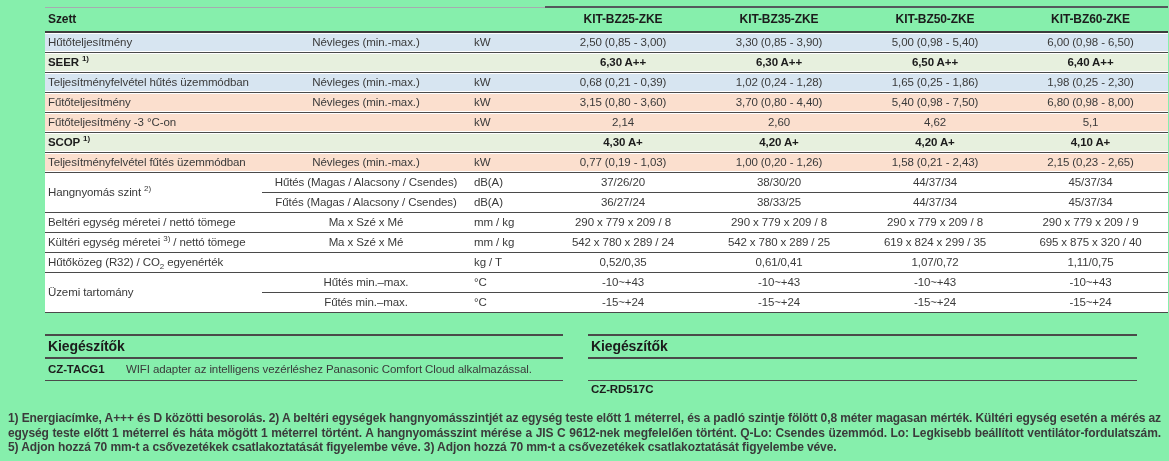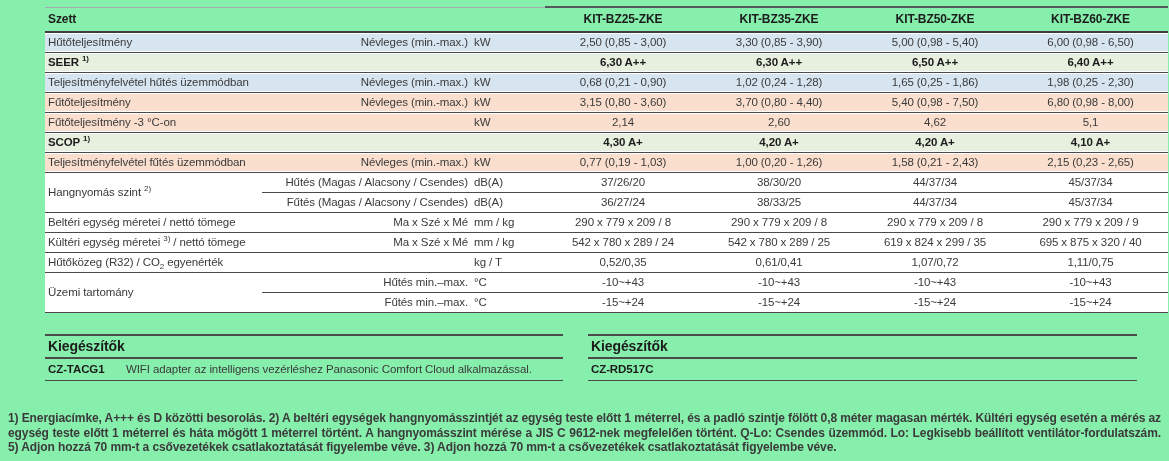--- a/index.html
+++ b/index.html
@@ -10,36 +10,36 @@
     text-decoration:underline;
   }
   
   .spec{position:absolute;left:45px;top:6px;width:1123px;border-collapse:collapse;table-layout:fixed;}
   .spec th,.spec td{padding:0 4px;font-size:11.5px;line-height:1.1;vertical-align:middle;white-space:nowrap;overflow:hidden;letter-spacing:-0.1px;}
   .spec thead th{height:23px;border-top:1px solid #a6abb0;border-bottom:2px solid #3c3c3c;font-size:12px;color:#1c1c1c;font-weight:700;}
   .spec th.hl{text-align:left;padding-left:3px;}
   .spec th.hv{text-align:center;border-top:2px solid #54585c;}
   .spec tbody td{height:19px;background:var(--bg,#ffffff);}
   td.l{text-align:left;padding-left:3px;}
-  td.s{text-align:right;padding-left:2px;}
+  td.s{text-align:center;padding-left:2px;}
   td.u{text-align:left;padding-left:2px;}
   td.v{text-align:center;}
   .bb{border-bottom:1px solid #4a4a4a;}
   tr.span td{font-weight:700;color:#1c1c1c;}
   tr.tint td{box-shadow:inset 0 1px 0 #ffffff, inset 0 -1px 0 #ffffff;}
   .spec sup{font-size:8px;vertical-align:super;line-height:0;}
   .spec sub{font-size:8px;vertical-align:sub;line-height:0;}
   
   .acc{position:absolute;top:334px;font-size:11.5px;letter-spacing:-0.1px;}
   .acc-left{left:45px;width:518px;}
   .acc-right{left:588px;width:549px;}
   .acc-title{height:21px;line-height:21px;font-weight:700;color:#1c1c1c;font-size:14px;border-top:2px solid #4a4a4a;border-bottom:2px solid #4a4a4a;padding-left:3px;}
   .acc-row{display:flex;height:21px;line-height:21px;border-bottom:1.5px solid #4a4a4a;}
   .acc-code{font-weight:700;color:#1c1c1c;flex:0 0 78px;padding-left:3px;white-space:nowrap;}
-  .acc-right .acc-code{flex:0 0 105px;}
+  .acc-right .acc-code{flex:0 0 105px;margin-top:20px;}
   .acc-desc{flex:1;white-space:nowrap;overflow:hidden;}
   
   .foot{position:absolute;left:8px;top:411px;width:1153px;margin:0;font-size:12px;font-weight:700;line-height:14.5px;color:#3b3b3b;text-align:justify;letter-spacing:-0.1px;}
 </style>
 </head>
 <body>
 
 <div class="page">
 
   <table class="spec">
@@ -75,21 +75,21 @@
           <td class="l bb" colspan="3">SEER <sup>1)</sup></td>
           <td class="v bb">6,30 A++</td>
           <td class="v bb">6,30 A++</td>
           <td class="v bb">6,50 A++</td>
           <td class="v bb">6,40 A++</td>
         </tr>
         <tr class="r tint" style="--bg: #d7e5f1;">
           <td class="l bb">Teljesítményfelvétel hűtés üzemmódban</td>
           <td class="s bb">Névleges (min.-max.)</td>
           <td class="u bb">kW</td>
-          <td class="v bb">0,68 (0,21 - 0,90)</td>
+          <td class="v bb">0,68 (0,21 - 0,39)</td>
           <td class="v bb">1,02 (0,24 - 1,28)</td>
           <td class="v bb">1,65 (0,25 - 1,86)</td>
           <td class="v bb">1,98 (0,25 - 2,30)</td>
         </tr>
         <tr class="r tint" style="--bg: #fbdfce;">
           <td class="l bb">Fűtőteljesítmény</td>
           <td class="s bb">Névleges (min.-max.)</td>
           <td class="u bb">kW</td>
           <td class="v bb">3,15 (0,80 - 3,60)</td>
           <td class="v bb">3,70 (0,80 - 4,40)</td>

